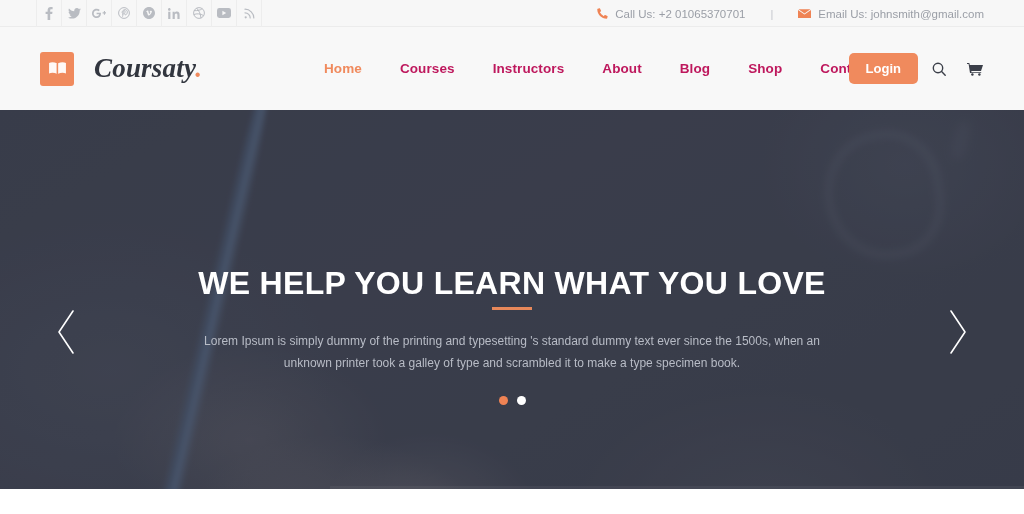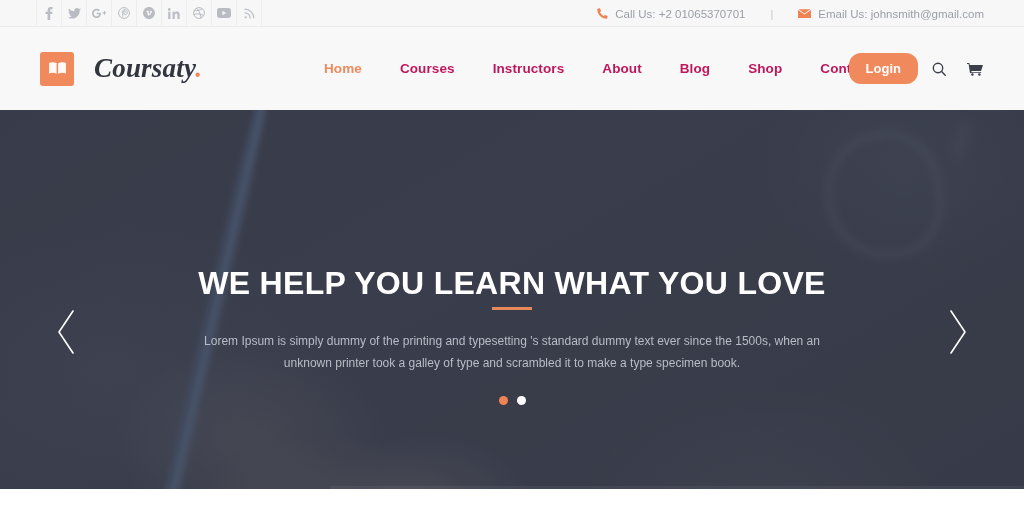--- a/index.html
+++ b/index.html
@@ -118,21 +118,21 @@
     display: flex;
     align-items: center;
     gap: 0;
   }
   .login-btn {
     background: #f08a5d;
     color: #fff;
     font-size: 13px;
     font-weight: bold;
     border: none;
-    border-radius: 12px;
+    border-radius: 5px;
     padding: 8px 17px;
     cursor: pointer;
     font-family: "Liberation Sans", sans-serif;
   }
   .icon-btn {
     width: 30px; height: 30px;
     display: flex; align-items: center; justify-content: center;
     color: #3b3f49;
     background: none; border: none; cursor: pointer;
     margin-left: 6px;

